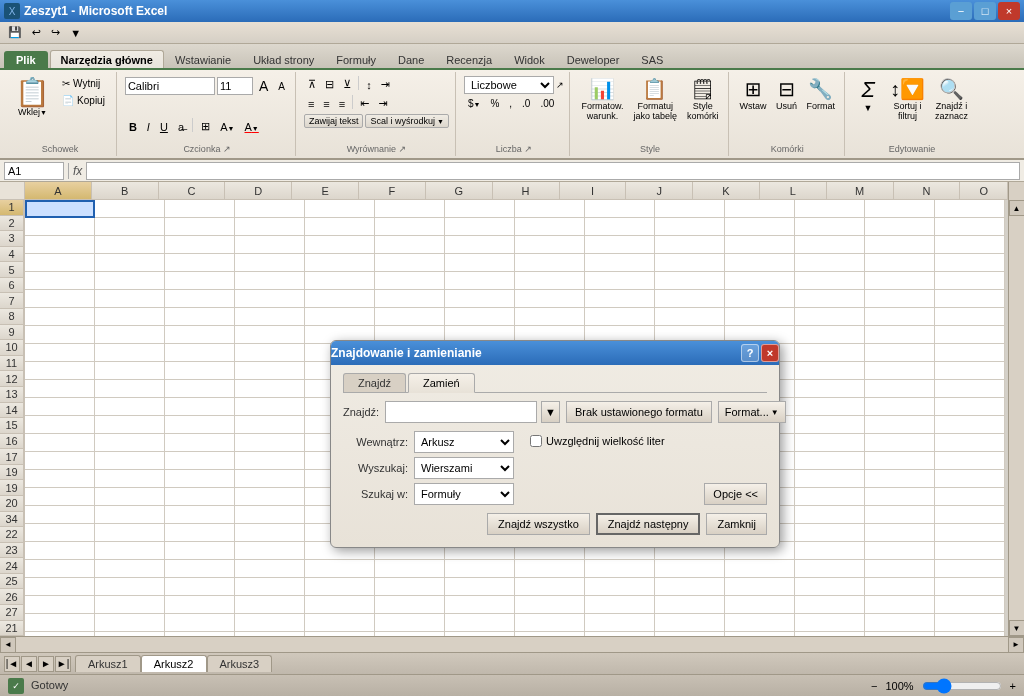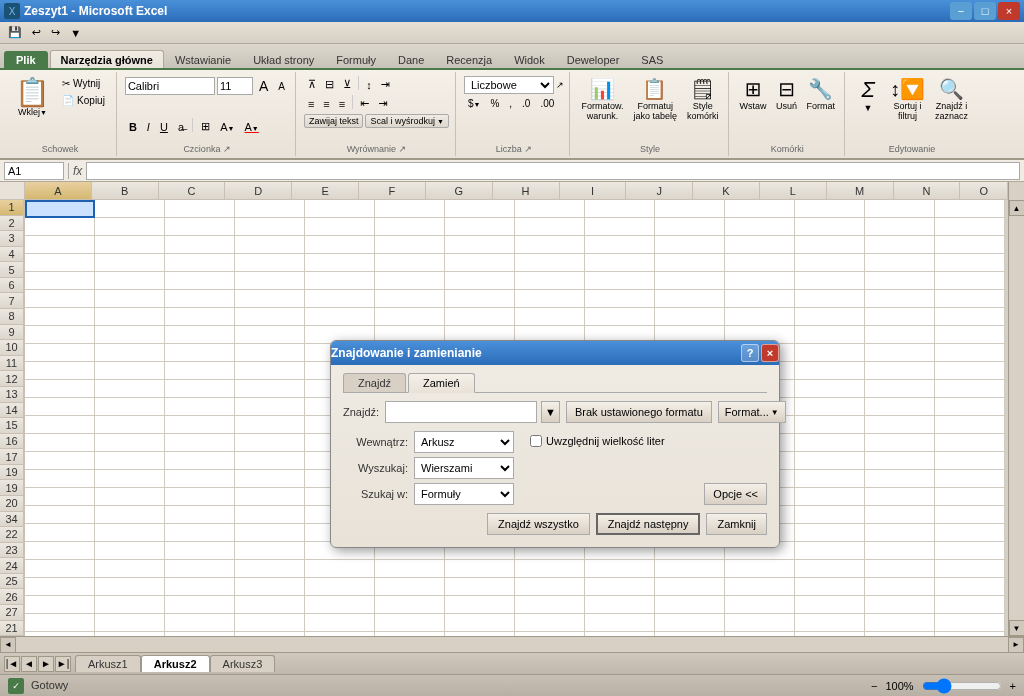--- a/index.html
+++ b/index.html
@@ -305,21 +305,21 @@
       border-bottom: none;
       background: #d8d0c4;
       cursor: pointer;
       font-size: 11px;
       border-radius: 3px 3px 0 0;
       color: #333;
     }
     .sheet-tab.active {
       background: white;
       color: #000;
-      font-weight: bold;
+      font-weight: normal;
     }
 
     
     .dialog-overlay {
       position: fixed;
       top: 0; left: 0; right: 0; bottom: 0;
       z-index: 100;
       pointer-events: none;
     }
     .dialog {

